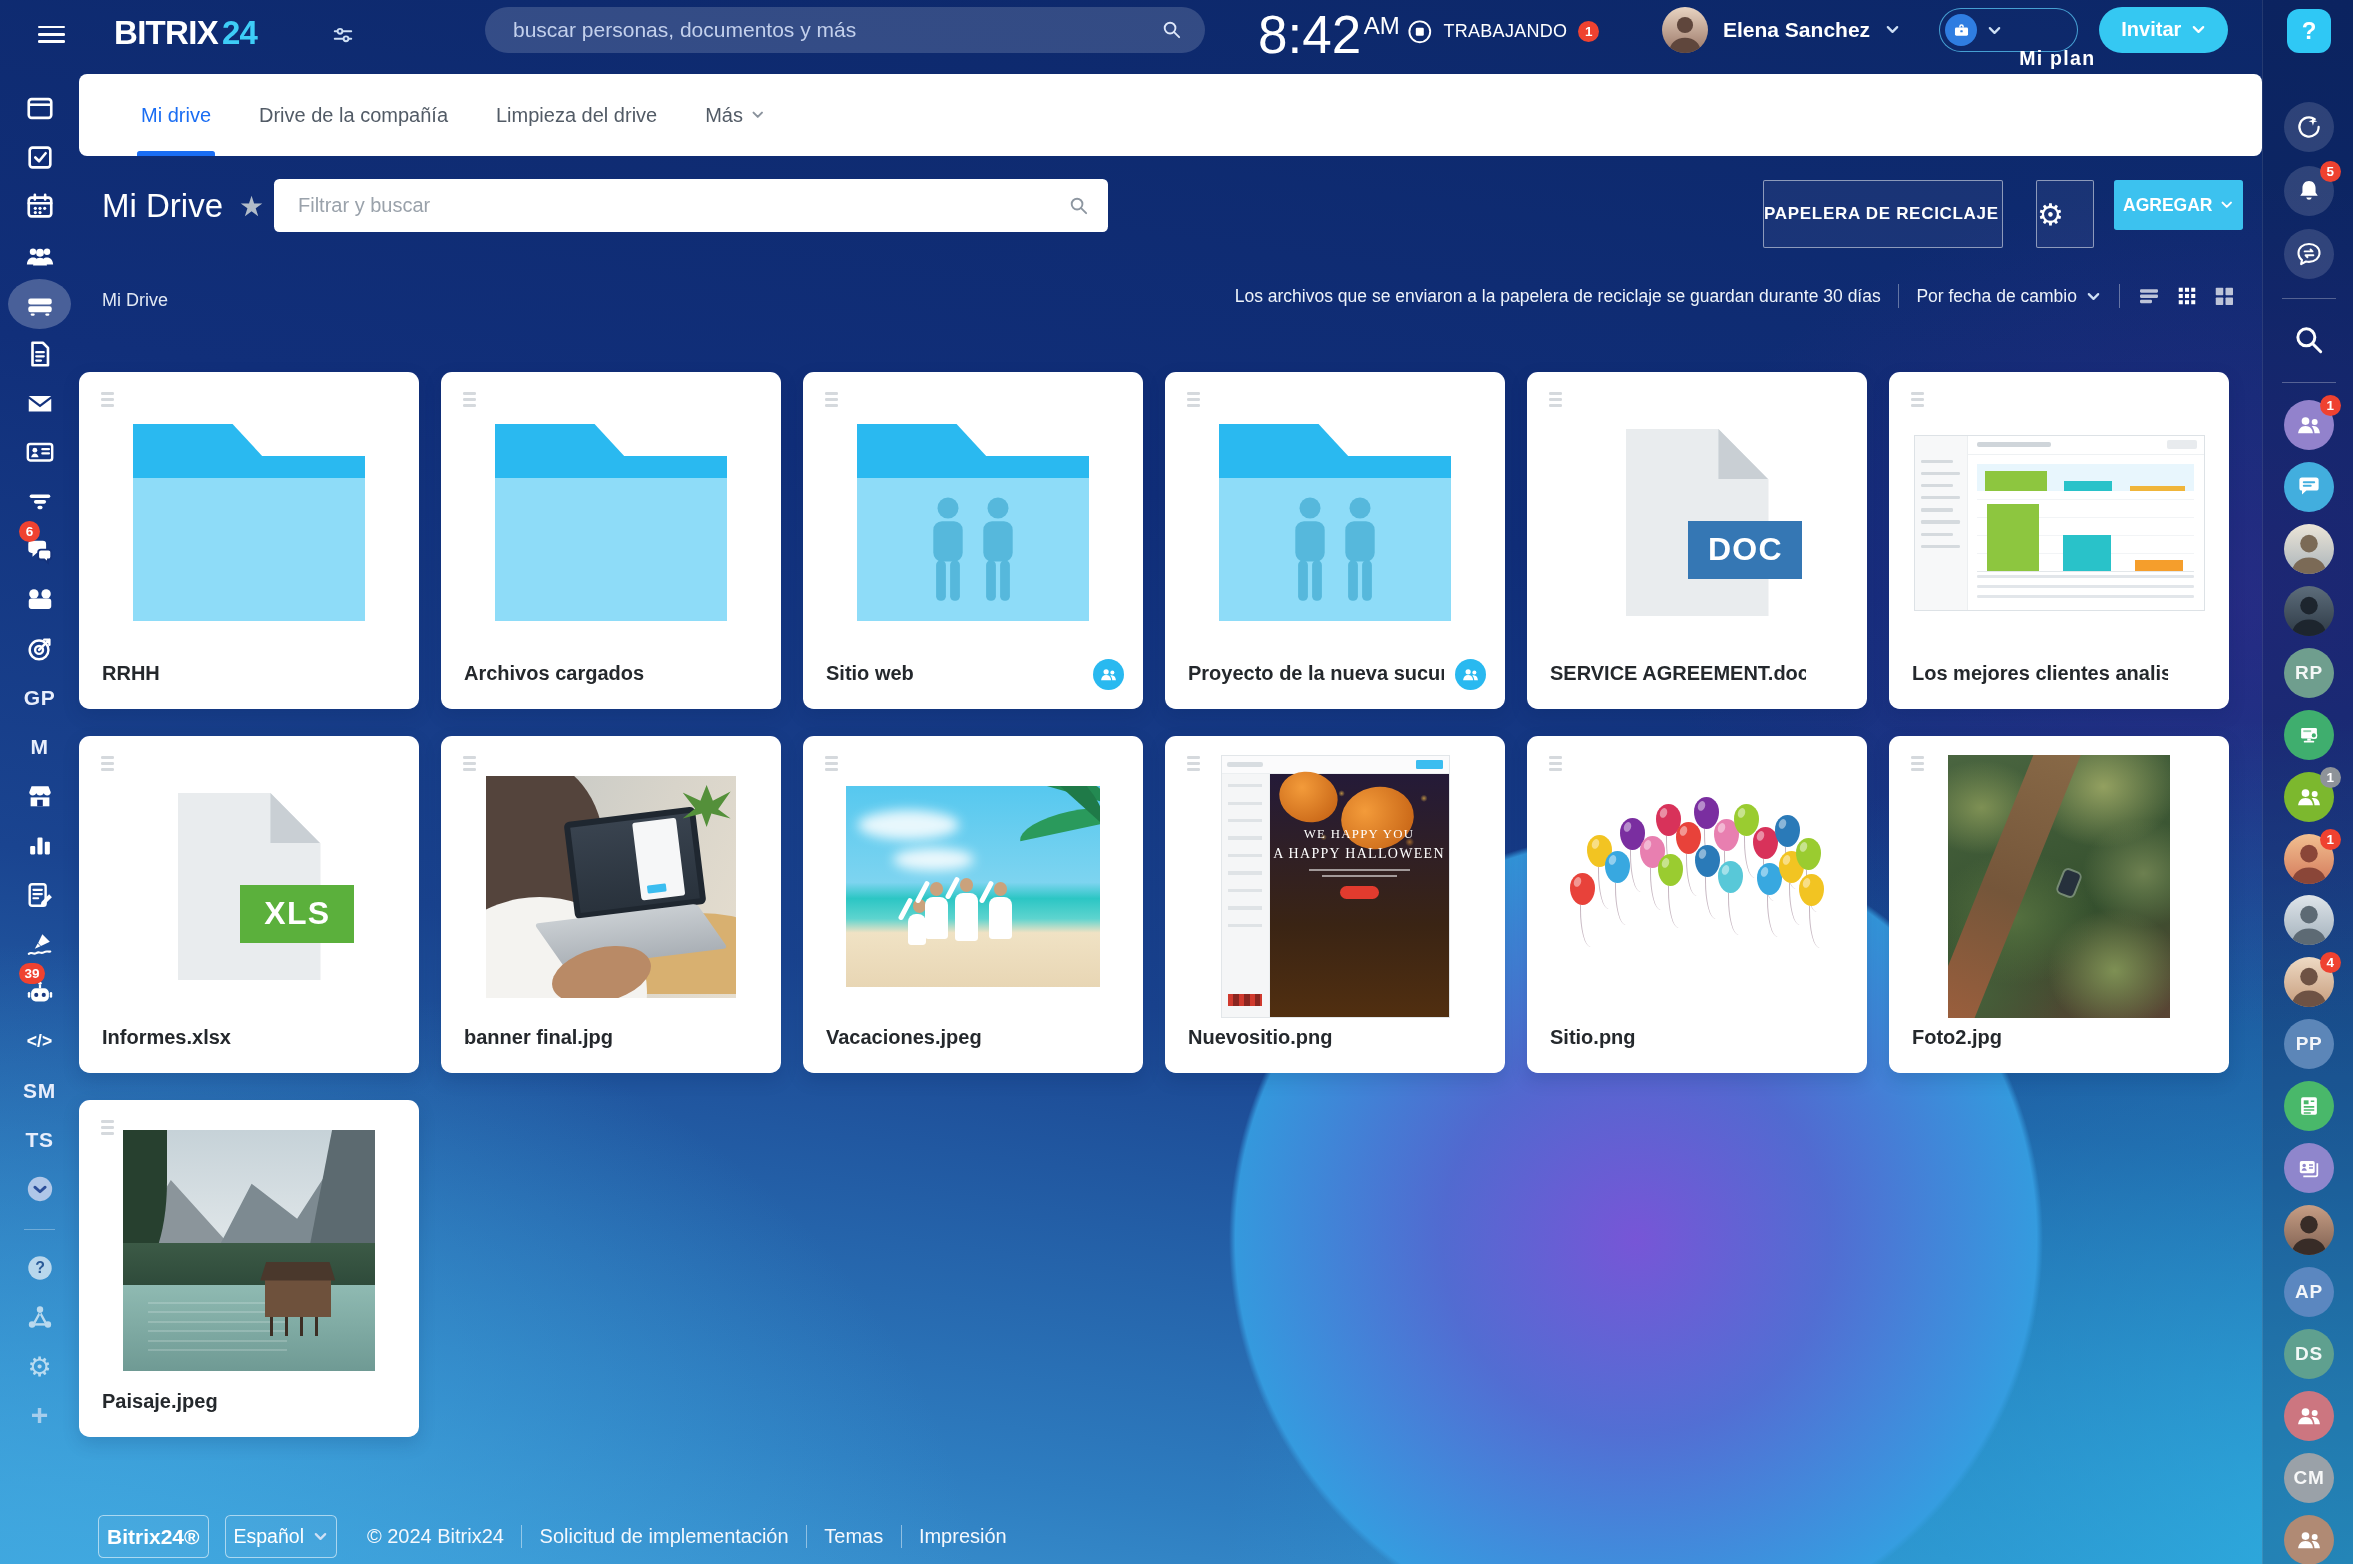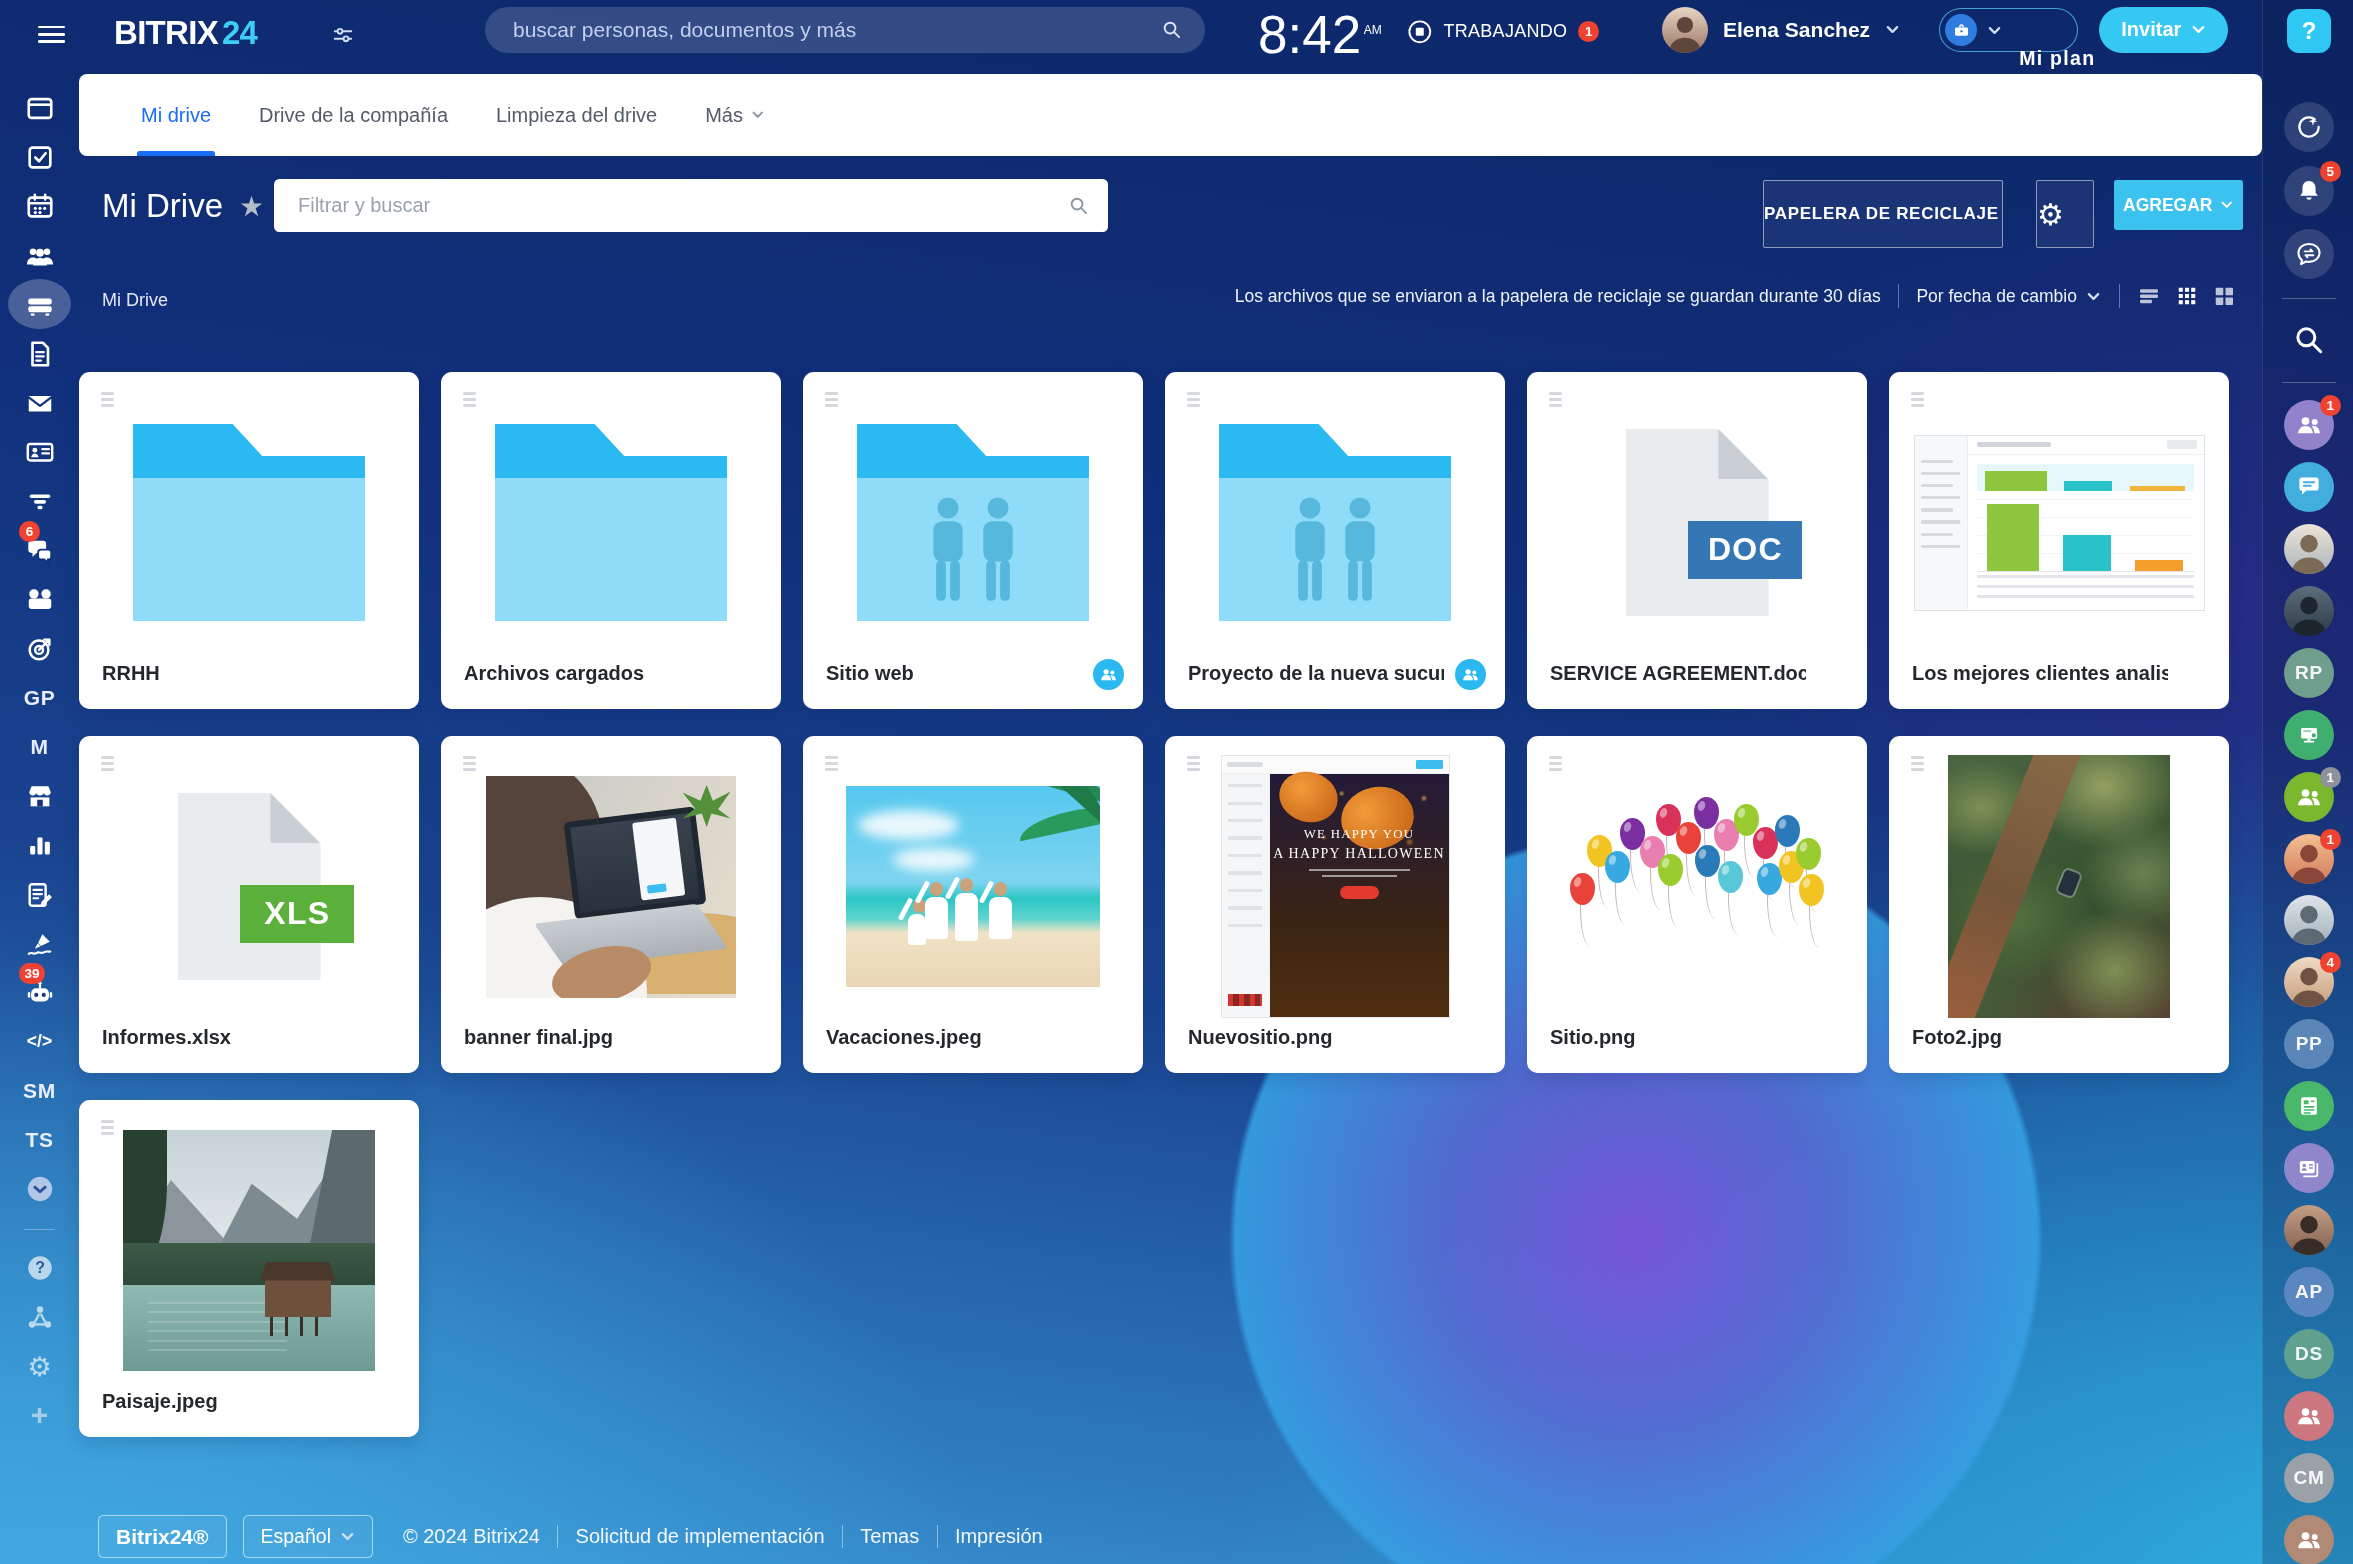--- a/index.html
+++ b/index.html
@@ -21,21 +21,21 @@
   .tb-burger { position:absolute; left:38px; top:25.6px; width:27px; height:19px; cursor:pointer; }
   .tb-burger i { display:block; height:2.7px; border-radius:1.3px; background:#fff; margin-bottom:4.7px; }
   .logo { position:absolute; left:114px; top:13.5px; font-size:33px; font-weight:800; letter-spacing:-0.7px; color:#fff; }
   .logo .accent { color:#3ecdf7; margin-left:4px; }
   .tb-sliders { position:absolute; left:331px; top:23px; width:24px; height:24px; color:#cfe0f5; }
   .tb-search { position:absolute; left:485px; top:6.7px; width:720px; height:46px; border-radius:23px; background:rgba(255,255,255,.16); display:flex; align-items:center; padding:0 23px 0 28px; }
   .tb-search input { flex:1; background:transparent; border:none; outline:none; color:#fff; font-size:21px; font-family:inherit; }
   .tb-search input::placeholder { color:#c3d0ec; }
   .tb-search .sic { width:21.5px; height:21.5px; color:#dfe8fa; }
   .clock { position:absolute; left:1258px; top:4px; font-size:53px; font-weight:300; color:#fff; }
-  .clock sup { font-size:12px; font-weight:400; vertical-align:super; margin-left:2.7px; }
+  .clock sup { font-size:24px; font-weight:400; vertical-align:super; margin-left:2.7px; }
   .status { position:absolute; left:1407px; top:19px; display:flex; align-items:center; gap:10.8px; }
   .status .stic { width:25.6px; height:25.6px; color:#fff; }
   .status .slabel { font-size:18px; letter-spacing:0.3px; color:#fff; }
   .nbadge { min-width:21px; height:21px; border-radius:10.8px; background:#ef4230; color:#fff; font-size:13.5px; font-weight:bold; display:inline-flex; align-items:center; justify-content:center; padding:0 5.4px; }
   .tb-user { position:absolute; left:1662px; top:6.7px; display:flex; align-items:center; gap:15px; cursor:pointer; }
   .avatar66 { width:46px; height:46px; border-radius:50%; overflow:hidden; position:relative; }
   .tb-user .uname { font-size:21px; font-weight:bold; color:#fff; }
   .chev { width:15px; height:15px; color:#cfe0f5; }
   .plan-btn { position:absolute; left:1939px; top:8px; width:139px; height:44px; border-radius:22px; border:1.3px solid rgba(90,200,245,.75); background:rgba(18,44,110,.35); display:flex; align-items:center; gap:9.4px; padding:0 13.5px 0 5.4px; cursor:pointer; }
   .plan-btn .pbriefcase { width:32px; height:32px; border-radius:50%; background:#2f7de1; display:flex; align-items:center; justify-content:center; }
@@ -239,21 +239,21 @@
   .rit { position:absolute; left:21px; width:50px; height:50px; border-radius:50%; display:flex; align-items:center; justify-content:center; cursor:pointer; }
   .rit .ric { width:28px; height:28px; color:#fff; }
   .rit.ghost { background:rgba(255,255,255,.14); }
   .rit .init { font-size:19px; font-weight:bold; color:rgba(255,255,255,.92); letter-spacing:0.7px; }
   .rit .photo { position:absolute; inset:0; border-radius:50%; overflow:hidden; }
   .rbadge { position:absolute; top:-5.4px; right:-6.7px; z-index:2; }
   .rdiv { position:absolute; left:19px; width:54px; height:0.7px; background:rgba(255,255,255,.28); }
 
   
   .footer { position:absolute; left:98px; top:1515px; display:flex; align-items:center; gap:16px; }
-  .fpill { height:43px; border:0.7px solid rgba(255,255,255,.55); border-radius:5.4px; display:flex; align-items:center; justify-content:center; gap:9.4px; padding:0 17px; color:#fff; cursor:pointer; background:rgba(255,255,255,.04); }
+  .fpill { height:43px; border:0.7px solid rgba(255,255,255,.55); border-radius:5.4px; display:flex; align-items:center; justify-content:center; gap:9.4px; padding:0 8px; color:#fff; cursor:pointer; background:rgba(255,255,255,.04); }
   .fpill.brand { font-size:21px; font-weight:bold; }
   .fpill.lang { font-size:19.5px; }
   .flinks { display:flex; align-items:center; gap:17.5px; font-size:20px; color:#f4f8fd; margin-left:13.5px; }
   .flinks .sep { width:0.7px; height:23px; background:rgba(255,255,255,.45); }
   .flinks a { color:#f4f8fd; text-decoration:none; cursor:pointer; }
 </style>
 </head>
 <body>
 
 <div class="tb-burger">

